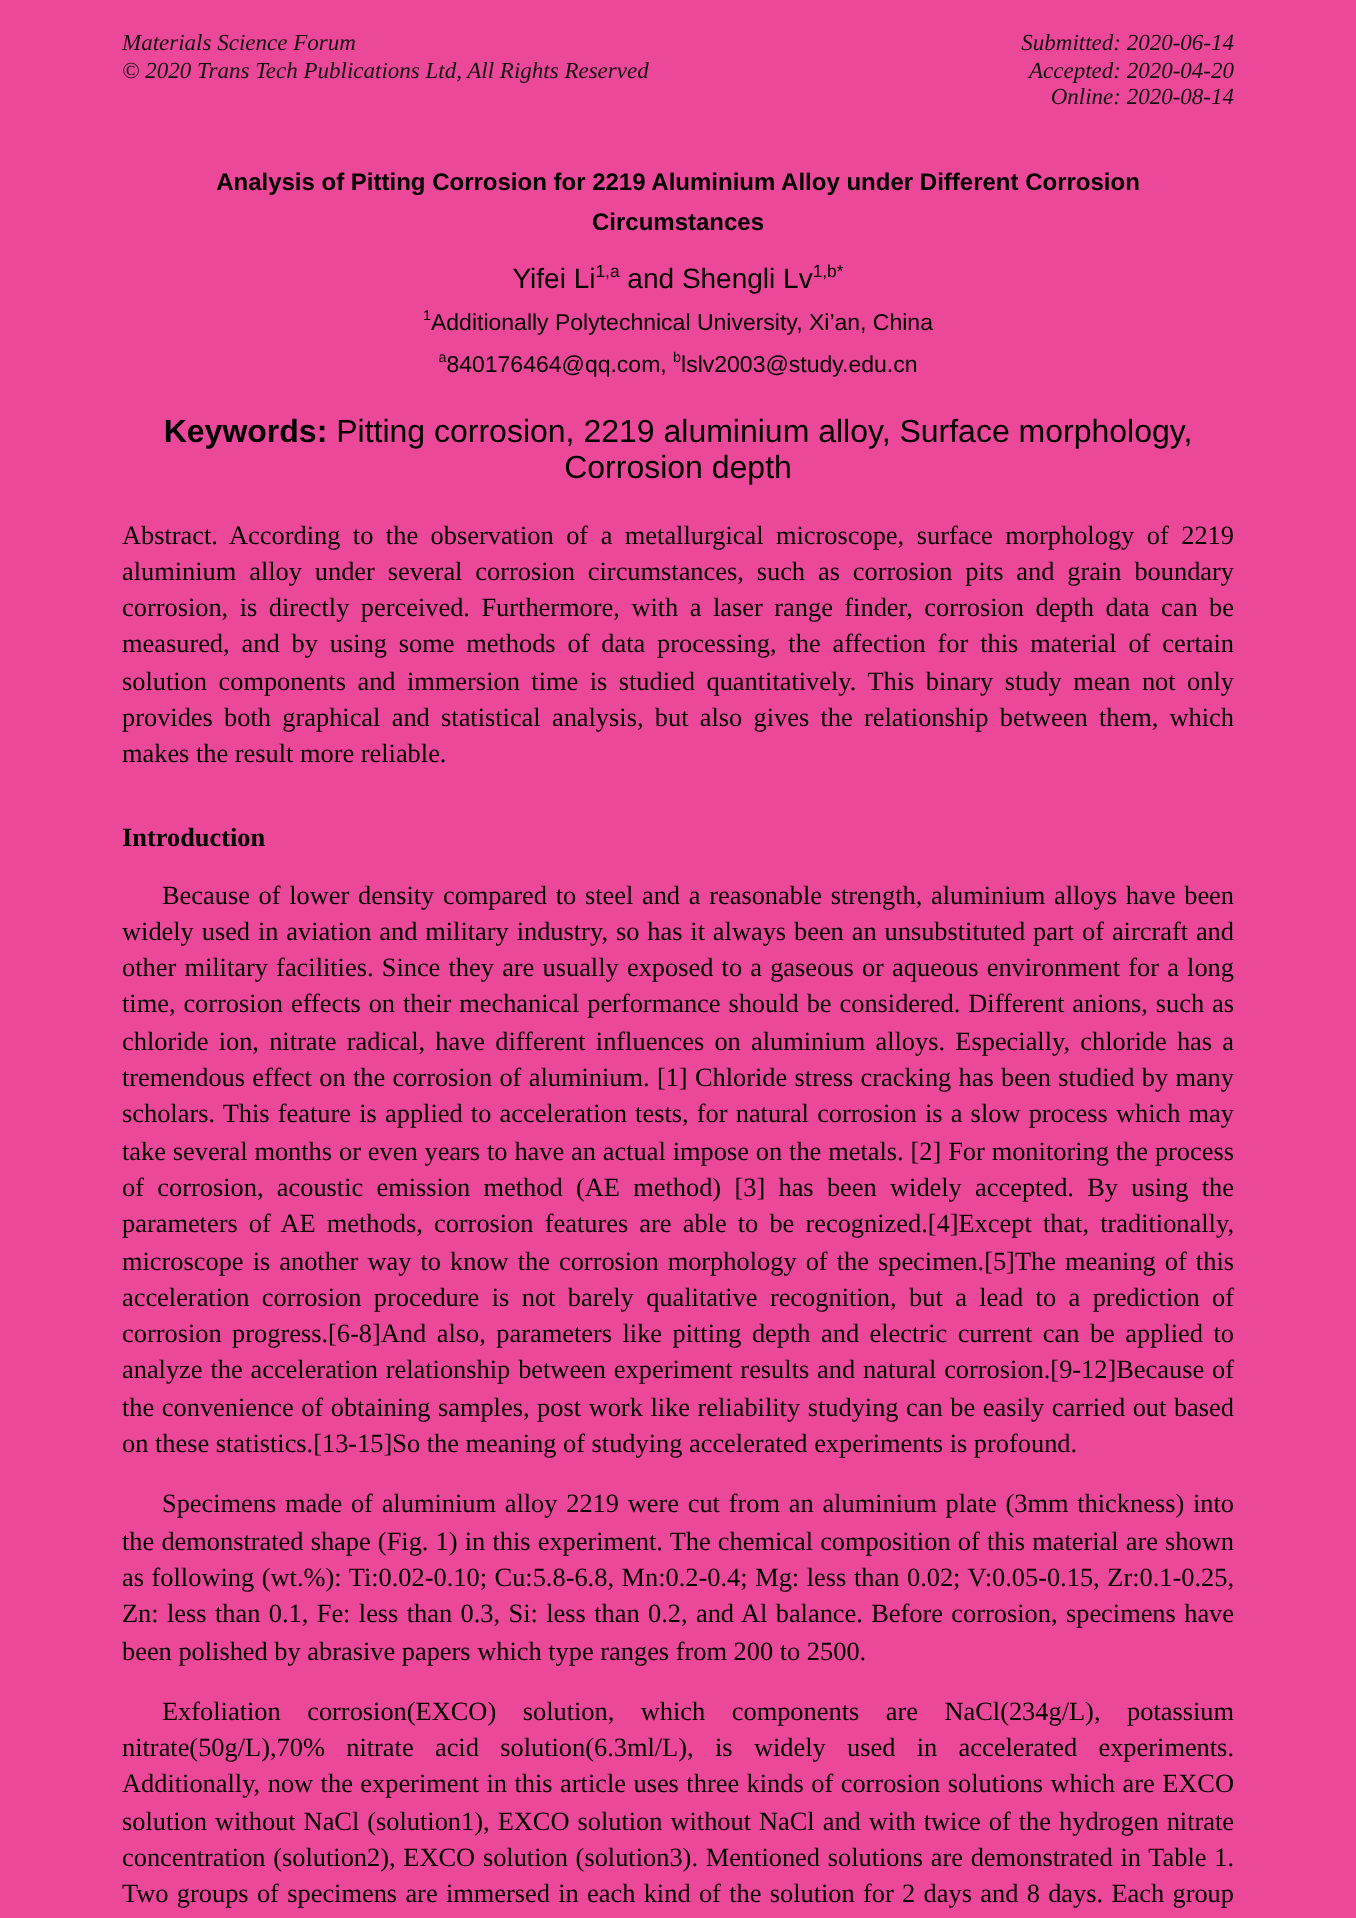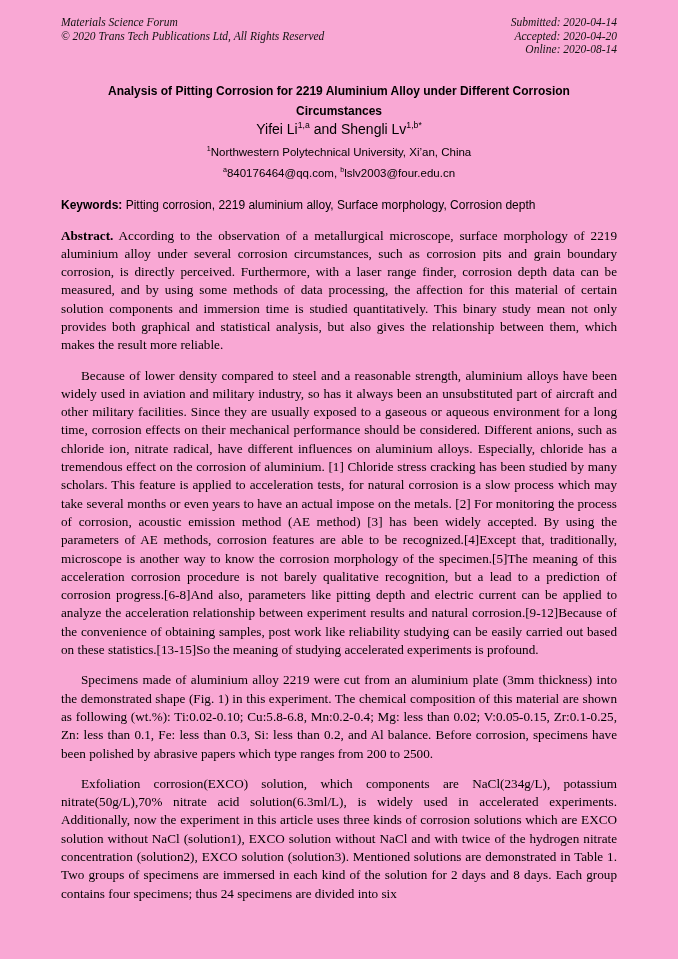--- a/index.html
+++ b/index.html
@@ -7,21 +7,21 @@
   body {
     width: 678px;
     height: 959px;
     font-family: "Liberation Serif", serif;
     color: #000000;
     overflow: hidden;
   }
   .page {
     width: 678px;
     height: 959px;
-    background: #f9a8d4;
+    background: #ec4899;
     padding: 16px 61px 0 61px;
   }
   
   .header {
     display: flex;
     justify-content: space-between;
     font-family: "Liberation Serif", serif;
     font-style: italic;
     font-size: 11.5px;
     line-height: 13.5px;
@@ -36,90 +36,92 @@
     font-size: 12px;
     line-height: 20px;
     text-align: center;
     margin: 24px auto 0 auto;
     max-width: 545px;
   }
   .authors {
     font-family: "Liberation Sans", sans-serif;
     font-size: 14px;
     text-align: center;
-    margin-top: 0;
+    margin-top: 10px;
   }
   .affiliation, .emails {
     font-family: "Liberation Sans", sans-serif;
     font-size: 11.5px;
     text-align: center;
     margin-top: 9px;
   }
   sup { font-size: 0.62em; vertical-align: super; line-height: 0; }
   
   .keywords {
     font-family: "Liberation Sans", sans-serif;
-    font-size: 12px;
+    font-size: 16px;
     margin-top: 19px;
+    text-align: center;
   }
   .keywords b { font-weight: bold; }
   
   .abstract, .body {
     font-size: 13.2px;
     line-height: 18.3px;
     text-align: justify;
     margin-top: 15px;
   }
-  .abstract b { font-weight: bold; }
+  .abstract b { font-weight: normal; }
   .body { margin-top: 12px; text-indent: 20px; }
   h2.section-heading {
     font-family: "Liberation Serif", serif;
     font-size: 13.2px;
     font-weight: bold;
     margin-top: 24px;
     margin-bottom: 9px;
   }
 </style>
 </head>
 <body>
 
 <div class="page">
 
   <header class="header">
     <div class="header-left">
       <div>Materials Science Forum</div>
       <div>© 2020 Trans Tech Publications Ltd, All Rights Reserved</div>
     </div>
     <div class="header-right">
-      <div>Submitted: 2020-04-14</div>
+      <div>Submitted: 2020-06-14</div>
       <div>Accepted: 2020-04-20</div>
       <div>Online: 2020-08-14</div>
     </div>
   </header>
 
   <h1 class="title">Analysis of Pitting Corrosion for 2219 Aluminium Alloy under Different Corrosion Circumstances</h1>
 
   <div class="authors">
     <span>Yifei Li</span><sup>1,a</sup><span> and </span><span>Shengli Lv</span><sup>1,b*</sup>
   </div>
 
   <div class="affiliation">
-    <sup>1</sup><span>Northwestern Polytechnical University, Xi’an, China</span>
+    <sup>1</sup><span>Additionally Polytechnical University, Xi’an, China</span>
   </div>
 
   <div class="emails">
-    <sup>a</sup><span>840176464@qq.com</span><span>, </span><sup>b</sup><span>lslv2003@four.edu.cn</span>
+    <sup>a</sup><span>840176464@qq.com</span><span>, </span><sup>b</sup><span>lslv2003@study.edu.cn</span>
   </div>
 
   <div class="keywords">
     <b>Keywords:</b><span> Pitting corrosion, 2219 aluminium alloy, Surface morphology, Corrosion depth</span>
   </div>
 
   <p class="abstract">
     <b>Abstract.</b><span> According to the observation of a metallurgical microscope, surface morphology of 2219 aluminium alloy under several corrosion circumstances, such as corrosion pits and grain boundary corrosion, is directly perceived. Furthermore, with a laser range finder, corrosion depth data can be measured, and by using some methods of data processing, the affection for this material of certain solution components and immersion time is studied quantitatively. This binary study mean not only provides both graphical and statistical analysis, but also gives the relationship between them, which makes the result more reliable.</span>
   </p>
 
+  <h2 class="section-heading">Introduction</h2>
   <p class="body">Because of lower density compared to steel and a reasonable strength, aluminium alloys have been widely used in aviation and military industry, so has it always been an unsubstituted part of aircraft and other military facilities. Since they are usually exposed to a gaseous or aqueous environment for a long time, corrosion effects on their mechanical performance should be considered. Different anions, such as chloride ion, nitrate radical, have different influences on aluminium alloys. Especially, chloride has a tremendous effect on the corrosion of aluminium. [1] Chloride stress cracking has been studied by many scholars. This feature is applied to acceleration tests, for natural corrosion is a slow process which may take several months or even years to have an actual impose on the metals. [2] For monitoring the process of corrosion, acoustic emission method (AE method) [3] has been widely accepted. By using the parameters of AE methods, corrosion features are able to be recognized.[4]Except that, traditionally, microscope is another way to know the corrosion morphology of the specimen.[5]The meaning of this acceleration corrosion procedure is not barely qualitative recognition, but a lead to a prediction of corrosion progress.[6-8]And also, parameters like pitting depth and electric current can be applied to analyze the acceleration relationship between experiment results and natural corrosion.[9-12]Because of the convenience of obtaining samples, post work like reliability studying can be easily carried out based on these statistics.[13-15]So the meaning of studying accelerated experiments is profound.</p>
 
   <p class="body">Specimens made of aluminium alloy 2219 were cut from an aluminium plate (3mm thickness) into the demonstrated shape (Fig. 1) in this experiment. The chemical composition of this material are shown as following (wt.%): Ti:0.02-0.10; Cu:5.8-6.8, Mn:0.2-0.4; Mg: less than 0.02; V:0.05-0.15, Zr:0.1-0.25, Zn: less than 0.1, Fe: less than 0.3, Si: less than 0.2, and Al balance. Before corrosion, specimens have been polished by abrasive papers which type ranges from 200 to 2500.</p>
   <p class="body">Exfoliation corrosion(EXCO) solution, which components are NaCl(234g/L), potassium nitrate(50g/L),70% nitrate acid solution(6.3ml/L), is widely used in accelerated experiments. Additionally, now the experiment in this article uses three kinds of corrosion solutions which are EXCO solution without NaCl (solution1), EXCO solution without NaCl and with twice of the hydrogen nitrate concentration (solution2), EXCO solution (solution3). Mentioned solutions are demonstrated in Table 1. Two groups of specimens are immersed in each kind of the solution for 2 days and 8 days. Each group contains four specimens; thus 24 specimens are divided into six</p>
 
 </div>
 
 </body></html>

